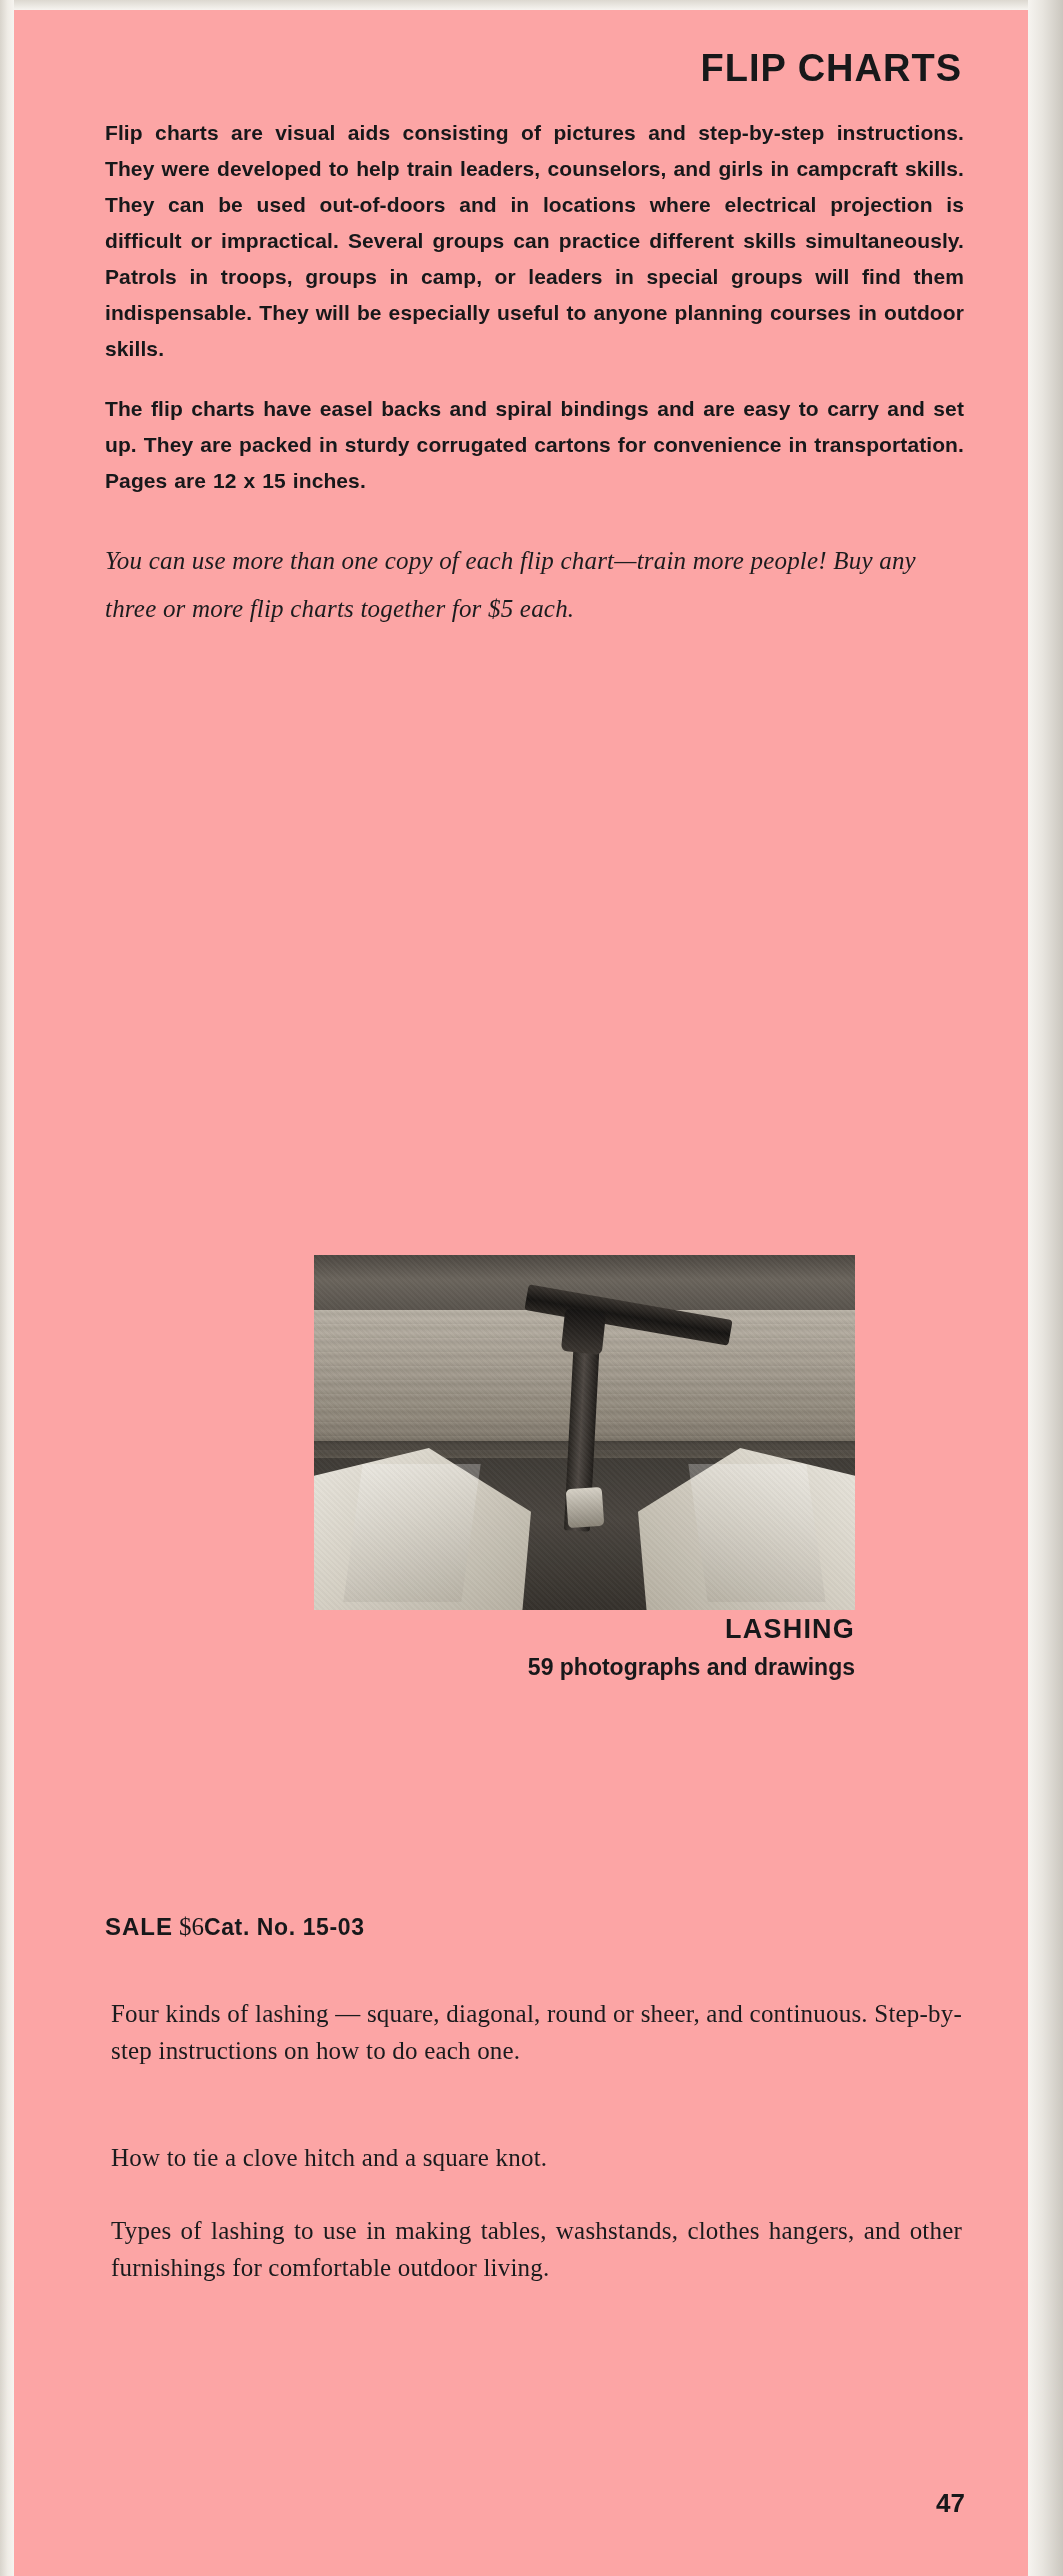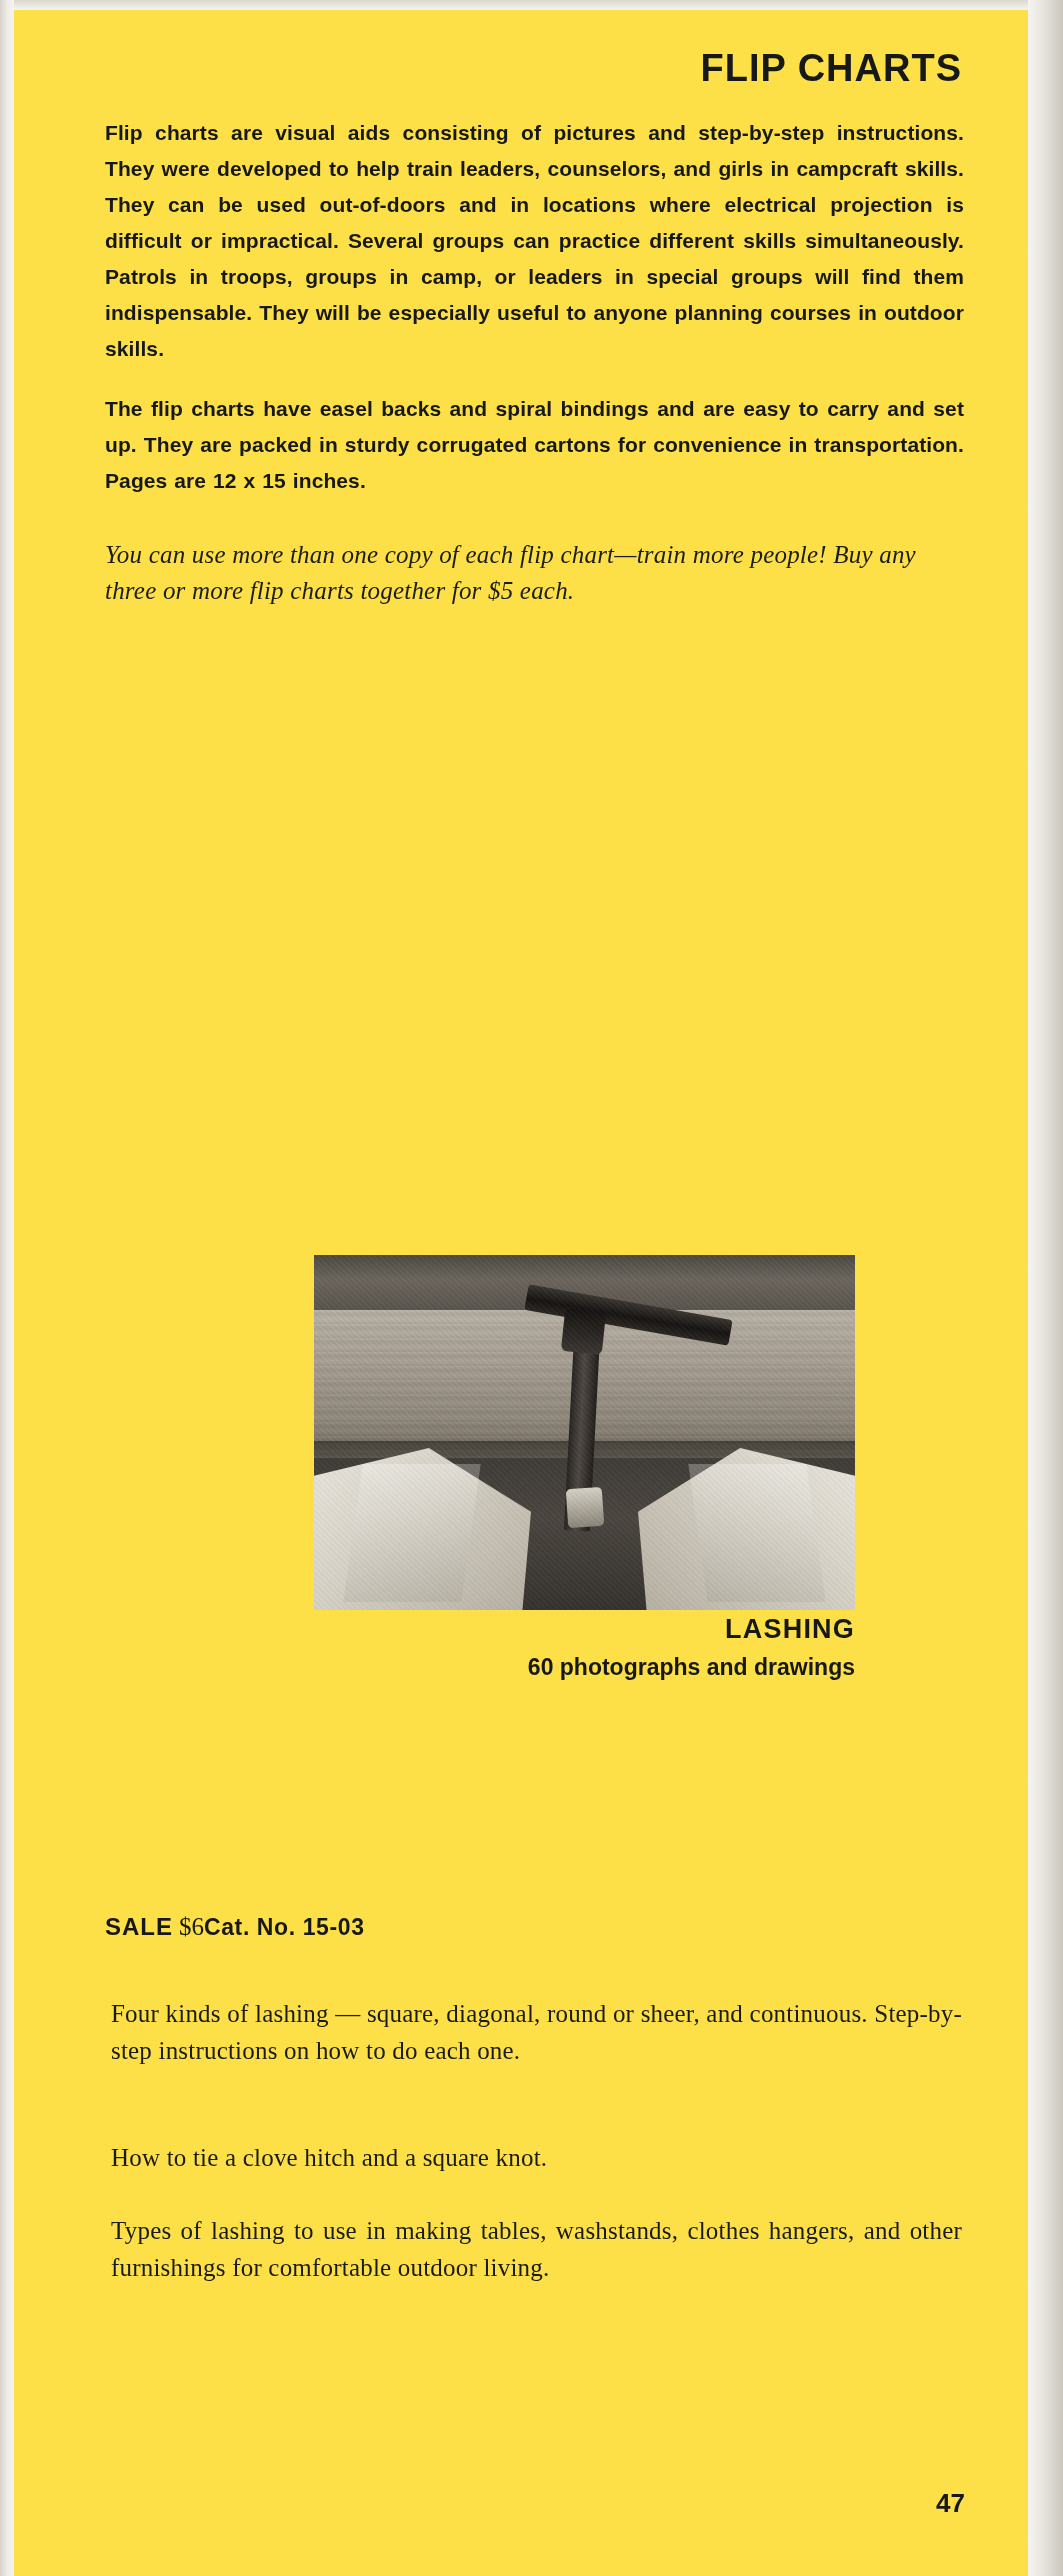--- a/index.html
+++ b/index.html
@@ -7,21 +7,21 @@
     padding: 0;
     background: #ffffff;
   }
   body {
     font-family: "Liberation Sans", sans-serif;
   }
   .page {
     position: relative;
     width: 1064px;
     height: 2576px;
-    background: #fde047;
+    background: #fca5a5;
     overflow: hidden;
   }
   
   .scan-edge-left {
     position: absolute;
     top: 0; left: 0;
     width: 14px; height: 2576px;
     background: linear-gradient(to right, #d8d4cc 0%, #efece6 55%, #f6f4f0 100%);
   }
   .scan-edge-right {
@@ -66,21 +66,21 @@
     word-spacing: 1px;
   }
   .intro-para.second {
     margin-top: 24px;
   }
 
   .italic-note {
     font-family: "Liberation Serif", serif;
     font-style: italic;
     font-size: 25px;
-    line-height: 36px;
+    line-height: 48px;
     color: #1b1c1e;
     margin-top: 38px;
     text-align: left;
     letter-spacing: 0.2px;
   }
 
   .photo-block {
     position: absolute;
     left: 314px;
     top: 1255px;
@@ -293,21 +293,21 @@
       <div class="cloth-right"></div>
       <div class="cloth-fold-a"></div>
       <div class="cloth-fold-b"></div>
       <div class="pole-vertical"></div>
       <div class="pole-horizontal"></div>
       <div class="lashing-knot"></div>
       <div class="lashing-lower"></div>
       <div class="photo-grain"></div>
     </div>
     <div class="photo-caption-title">LASHING</div>
-    <div class="photo-caption-sub">60 photographs and drawings</div>
+    <div class="photo-caption-sub">59 photographs and drawings</div>
   </div>
 
   <div class="price-row">
     <div>
       <span class="sale-label">SALE</span><span class="sale-price">$6</span>
     </div>
     <div class="cat-no">Cat. No. 15-03</div>
   </div>
 
   <p class="body-serif p1">Four kinds of lashing — square, diagonal, round or sheer, and continuous. Step-by-step instructions on how to do each one.</p>

